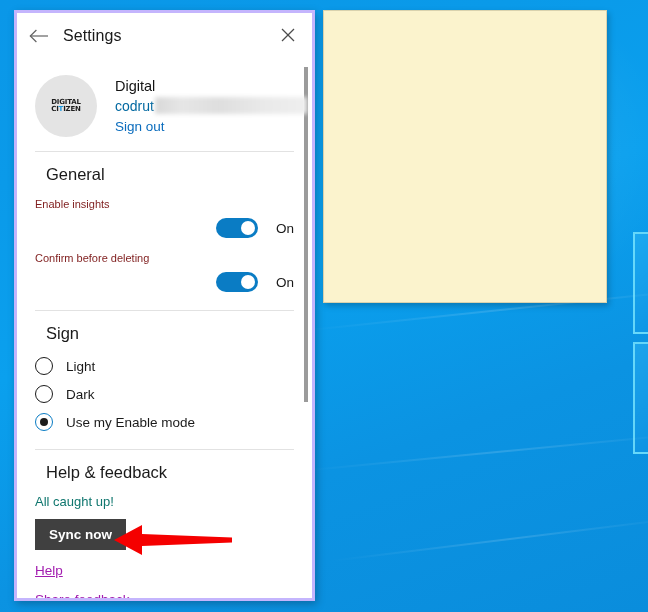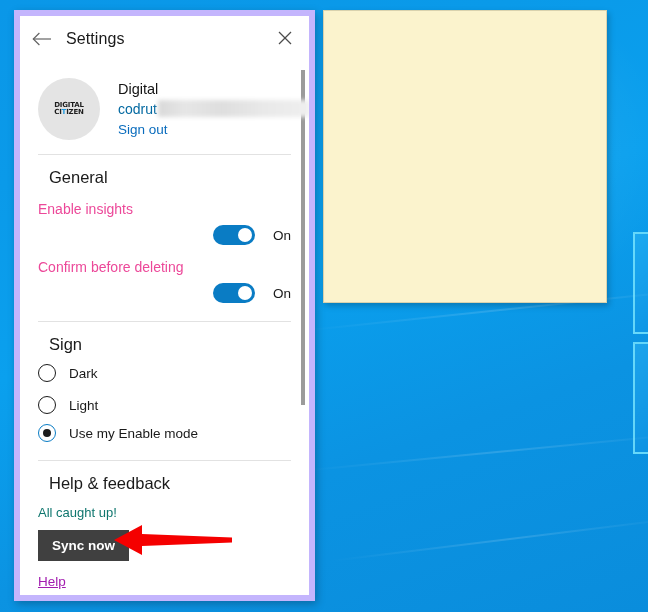--- a/index.html
+++ b/index.html
@@ -52,21 +52,21 @@
     border: 1px solid #d9d2ae;
     box-shadow: 2px 3px 6px rgba(0,0,0,0.22);
   }
 
   
   .settings-panel {
     position: absolute;
     left: 14px; top: 10px;
     width: 301px; height: 591px;
     background: #ffffff;
-    border: 6px solid #c4b5fd;
+    border: 3px solid #c4b5fd;
     box-shadow: 2px 3px 8px rgba(0,0,0,0.25);
     overflow: hidden;
   }
 
   
   .panel-header {
     position: relative;
     height: 46px;
     display: flex;
     align-items: center;
@@ -164,22 +164,22 @@
   }
 
   .section-title {
     font-size: 16.5px;
     color: #1a1a1a;
     padding: 13px 18px 0 29px;
     font-weight: 400;
   }
 
   .setting-label {
-    font-size: 14px;
-    color: #ec4899;
+    font-size: 11px;
+    color: #7f1d1d;
     padding: 14px 36px 0 18px;
   }
 
   .toggle-row {
     display: flex;
     align-items: center;
     padding: 8px 18px 0 18px;
     justify-content: flex-end;
   }
   .toggle {
@@ -358,27 +358,27 @@
           <div class="knob"></div>
         </div>
         <div class="toggle-state">On</div>
       </div>
 
       <div class="divider" style="margin-top:18px;"></div>
 
       
       <div class="section-title">Sign</div>
 
+      <div class="radio-row" style="padding-top:14px;">
+        <div class="radio"></div>
+        <div class="radio-label">Light</div>
+      </div>
       <div class="radio-row">
         <div class="radio"></div>
         <div class="radio-label">Dark</div>
-      </div>
-      <div class="radio-row" style="padding-top:14px;">
-        <div class="radio"></div>
-        <div class="radio-label">Light</div>
       </div>
       <div class="radio-row">
         <div class="radio checked"></div>
         <div class="radio-label">Use my Enable mode</div>
       </div>
 
       <div class="divider" style="margin-top:18px;"></div>
 
       
       <div class="section-title">Help &amp; feedback</div>

